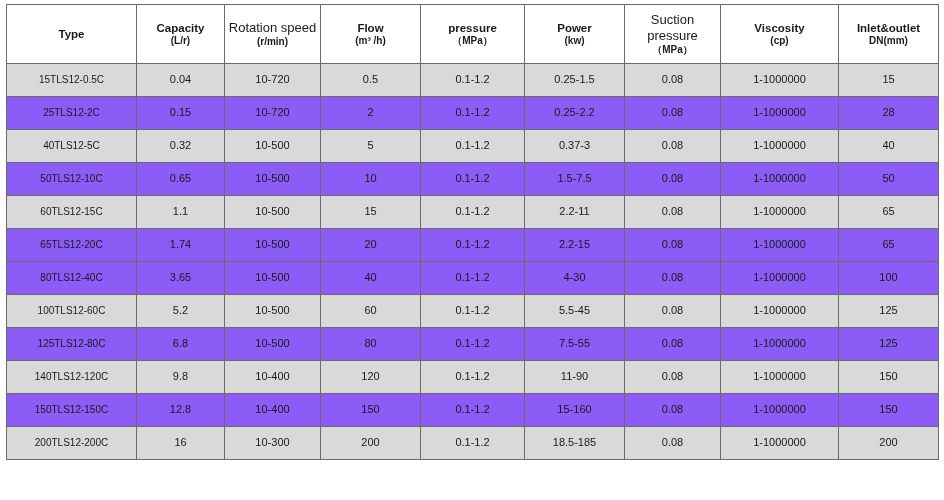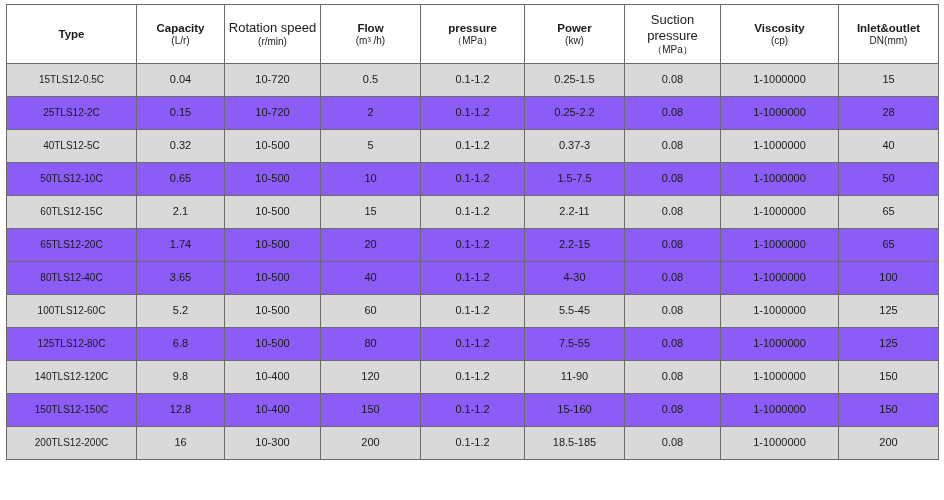--- a/index.html
+++ b/index.html
@@ -39,21 +39,21 @@
     overflow: hidden;
   }
   table.spec thead th {
     height: 52px;
     font-weight: bold;
     font-size: 11.5px;
     background: #ffffff;
   }
   table.spec thead th .unit {
     display: block;
-    font-weight: normal;
+    font-weight: bold;
     font-size: 10px;
   }
   table.spec thead th .hdr-main {
     display: block;
   }
   table.spec thead th.small-hdr .hdr-main {
     font-size: 13px;
     font-weight: normal;
   }
   table.spec thead th.small-hdr .unit {
@@ -178,21 +178,21 @@
         <td>10-500</td>
         <td>10</td>
         <td>0.1-1.2</td>
         <td>1.5-7.5</td>
         <td>0.08</td>
         <td>1-1000000</td>
         <td>50</td>
       </tr>
       <tr class="shaded">
         <td class="type-cell">60TLS12-15C</td>
-        <td>2.1</td>
+        <td>1.1</td>
         <td>10-500</td>
         <td>15</td>
         <td>0.1-1.2</td>
         <td>2.2-11</td>
         <td>0.08</td>
         <td>1-1000000</td>
         <td>65</td>
       </tr>
       <tr class="plain">
         <td class="type-cell">65TLS12-20C</td>

